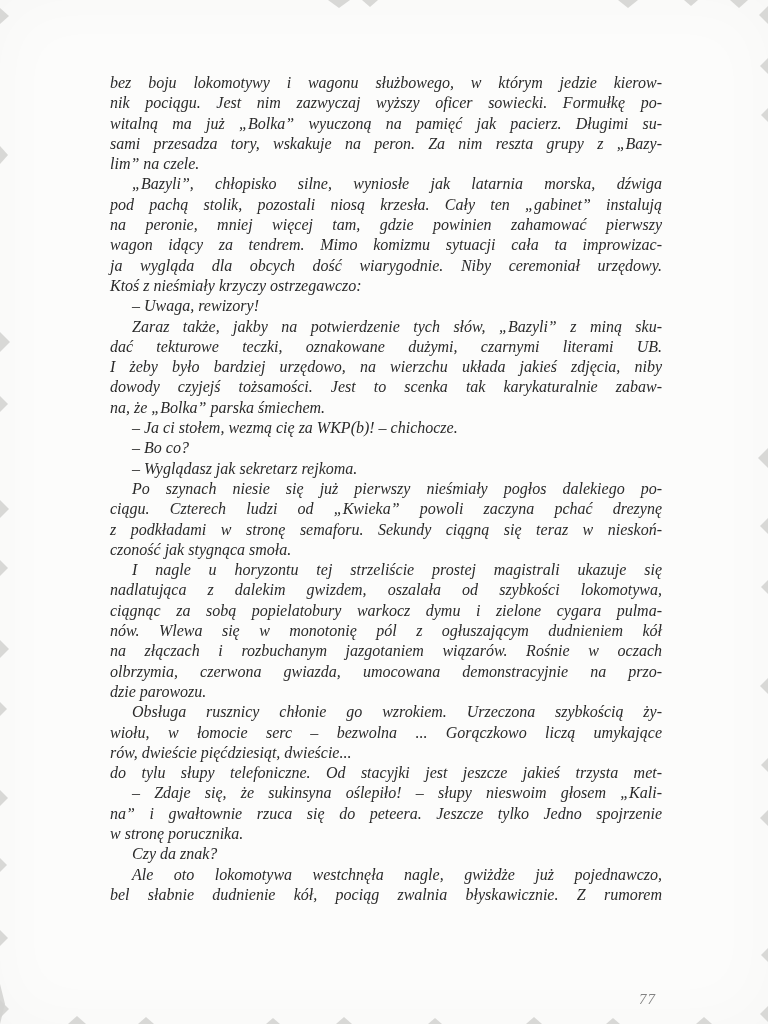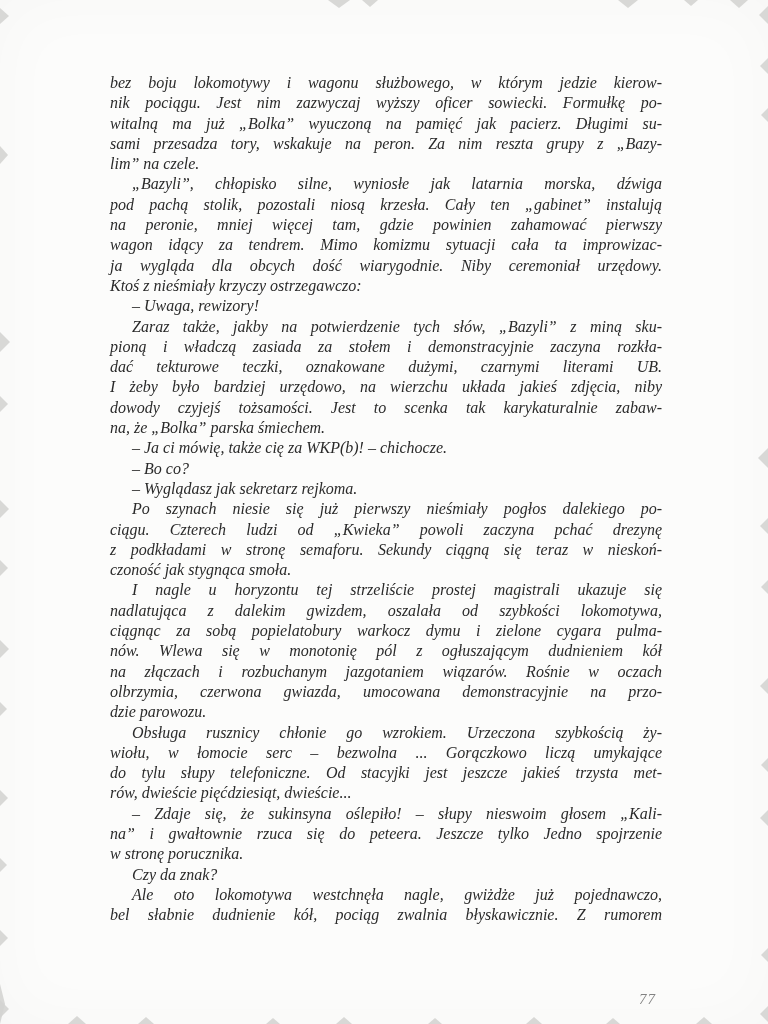--- a/index.html
+++ b/index.html
@@ -112,43 +112,42 @@
       <div class="line">sami przesadza tory, wskakuje na peron. Za nim reszta grupy z „Bazy-</div>
       <div class="line para-end">lim” na czele.</div>
       <div class="line first">„Bazyli”, chłopisko silne, wyniosłe jak latarnia morska, dźwiga</div>
       <div class="line">pod pachą stolik, pozostali niosą krzesła. Cały ten „gabinet” instalują</div>
       <div class="line">na peronie, mniej więcej tam, gdzie powinien zahamować pierwszy</div>
       <div class="line">wagon idący za tendrem. Mimo komizmu sytuacji cała ta improwizac-</div>
       <div class="line">ja wygląda dla obcych dość wiarygodnie. Niby ceremoniał urzędowy.</div>
       <div class="line para-end">Ktoś z nieśmiały krzyczy ostrzegawczo:</div>
       <div class="line first para-end">– Uwaga, rewizory!</div>
       <div class="line first">Zaraz także, jakby na potwierdzenie tych słów, „Bazyli” z miną sku-</div>
-      <div class="line">pioną i władczą zasiada za stołem i demonstracyjnie zaczyna rozkła-</div>
       <div class="line">dać tekturowe teczki, oznakowane dużymi, czarnymi literami UB.</div>
       <div class="line">I żeby było bardziej urzędowo, na wierzchu układa jakieś zdjęcia, niby</div>
       <div class="line">dowody czyjejś tożsamości. Jest to scenka tak karykaturalnie zabaw-</div>
       <div class="line para-end">na, że „Bolka” parska śmiechem.</div>
-      <div class="line first para-end">– Ja ci mówię, także cię za WKP(b)! – chichocze.</div>
+      <div class="line first para-end">– Ja ci stołem, wezmą cię za WKP(b)! – chichocze.</div>
       <div class="line first para-end">– Bo co?</div>
       <div class="line first para-end">– Wyglądasz jak sekretarz rejkoma.</div>
       <div class="line first">Po szynach niesie się już pierwszy nieśmiały pogłos dalekiego po-</div>
       <div class="line">ciągu. Czterech ludzi od „Kwieka” powoli zaczyna pchać drezynę</div>
       <div class="line">z podkładami w stronę semaforu. Sekundy ciągną się teraz w nieskoń-</div>
       <div class="line para-end">czoność jak stygnąca smoła.</div>
       <div class="line first">I nagle u horyzontu tej strzeliście prostej magistrali ukazuje się</div>
       <div class="line">nadlatująca z dalekim gwizdem, oszalała od szybkości lokomotywa,</div>
       <div class="line">ciągnąc za sobą popielatobury warkocz dymu i zielone cygara pulma-</div>
       <div class="line">nów. Wlewa się w monotonię pól z ogłuszającym dudnieniem kół</div>
       <div class="line">na złączach i rozbuchanym jazgotaniem wiązarów. Rośnie w oczach</div>
       <div class="line">olbrzymia, czerwona gwiazda, umocowana demonstracyjnie na przo-</div>
       <div class="line para-end">dzie parowozu.</div>
       <div class="line first">Obsługa rusznicy chłonie go wzrokiem. Urzeczona szybkością ży-</div>
       <div class="line">wiołu, w łomocie serc – bezwolna ... Gorączkowo liczą umykające</div>
+      <div class="line para-end">rów, dwieście pięćdziesiąt, dwieście...</div>
       <div class="line">do tylu słupy telefoniczne. Od stacyjki jest jeszcze jakieś trzysta met-</div>
-      <div class="line para-end">rów, dwieście pięćdziesiąt, dwieście...</div>
       <div class="line first">– Zdaje się, że sukinsyna oślepiło! – słupy nieswoim głosem „Kali-</div>
       <div class="line">na” i gwałtownie rzuca się do peteera. Jeszcze tylko Jedno spojrzenie</div>
       <div class="line para-end">w stronę porucznika.</div>
       <div class="line first para-end">Czy da znak?</div>
       <div class="line first">Ale oto lokomotywa westchnęła nagle, gwiżdże już pojednawczo,</div>
       <div class="line">bel słabnie dudnienie kół, pociąg zwalnia błyskawicznie. Z rumorem</div>
     </main>
   <div class="page-number" style="color: rgb(130, 130, 130);">77</div>
 </div>
 

